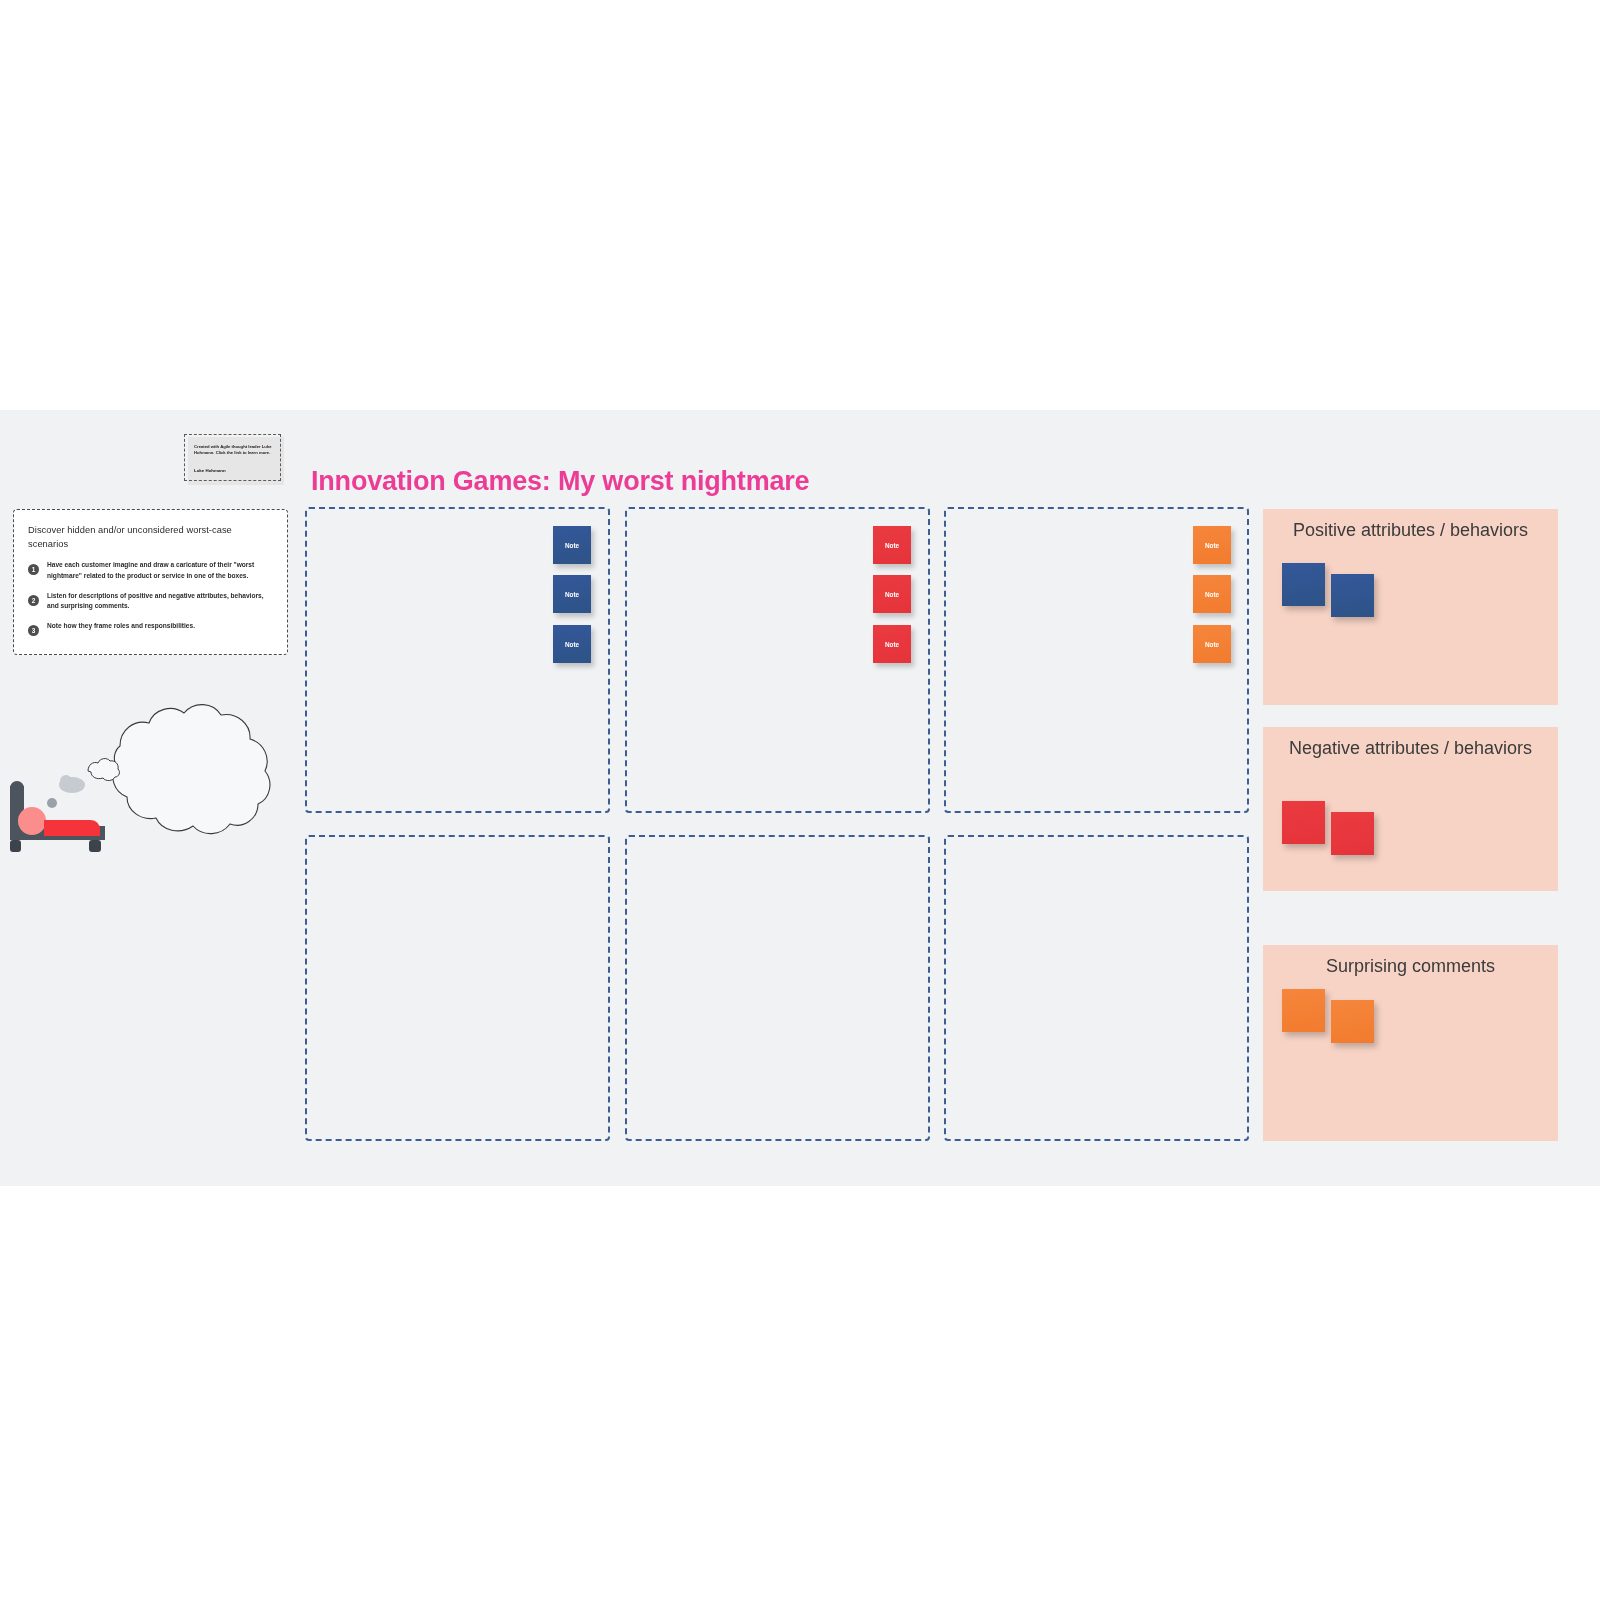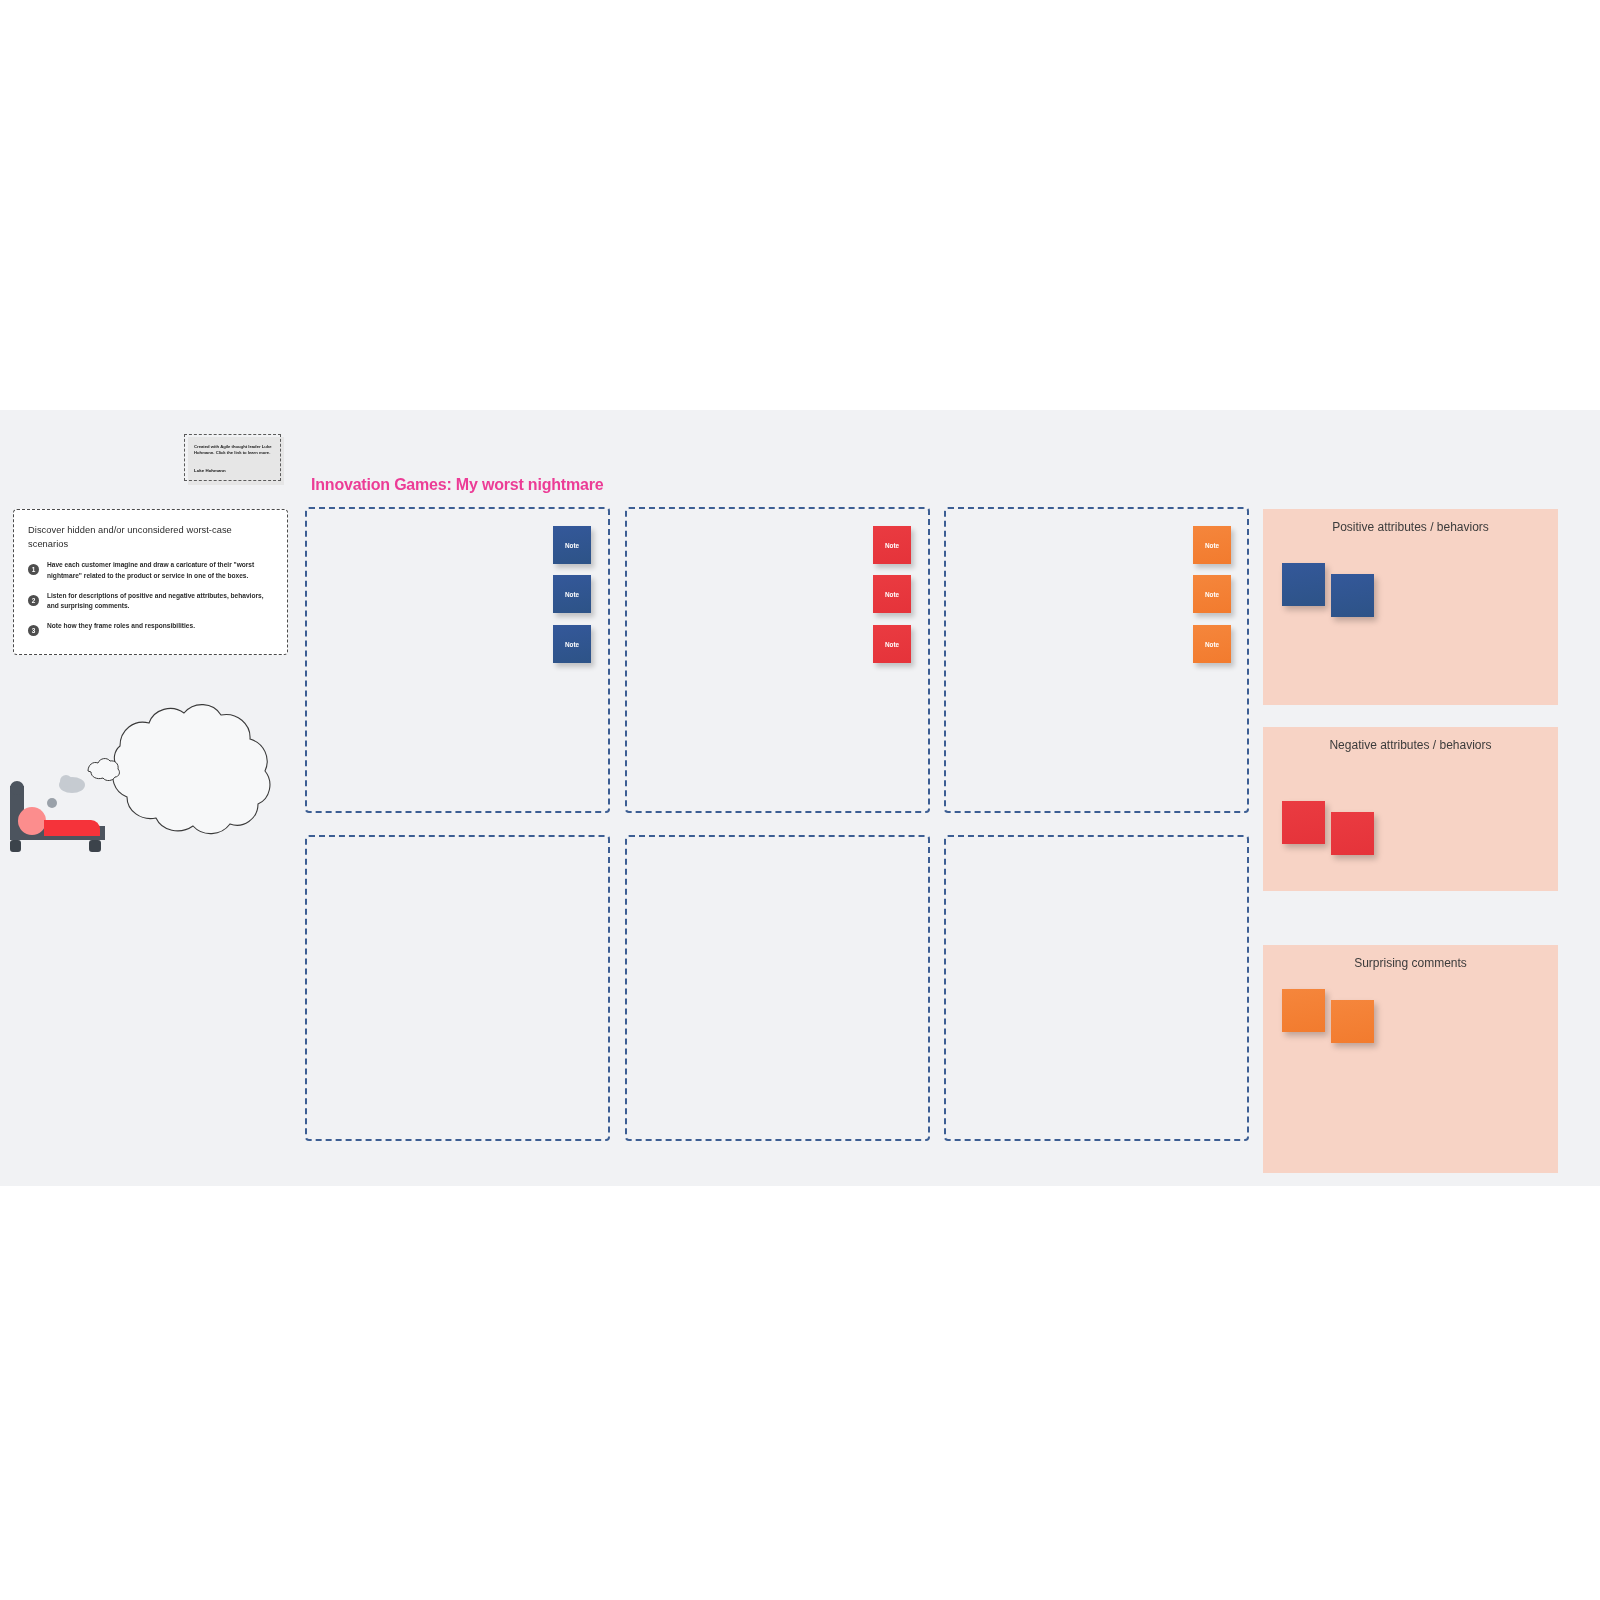--- a/index.html
+++ b/index.html
@@ -62,22 +62,22 @@
     top: 31px;
     font-size: 4.4px;
     font-weight: 700;
     color: #111;
   }
 
   
   #board-title {
     position: absolute;
     left: 311px;
-    top: 476px;
-    font-size: 16px;
+    top: 466px;
+    font-size: 27px;
     font-weight: 700;
     color: #ec3c96;
     letter-spacing: -0.2px;
     white-space: nowrap;
   }
 
   
   #instructions-card {
     position: absolute;
     left: 13px;
@@ -168,21 +168,21 @@
     left: 1263px;
     width: 295px;
     background: #f7d3c5;
   }
   .category-panel .panel-title {
     position: absolute;
     left: 0;
     right: 0;
     top: 11px;
     text-align: center;
-    font-size: 12px;
+    font-size: 18px;
     color: #3b3b3b;
     font-weight: 400;
   }
   .panel-note {
     position: absolute;
     width: 43px;
     height: 43px;
     box-shadow: 3px 4px 6px rgba(0,0,0,0.22);
   }
   .panel-note.blue   { background: linear-gradient(170deg,#34589a 0%,#2d5387 100%); }
@@ -291,17 +291,17 @@
   <div class="panel-note blue" style="left:19px; top:54px;"></div>
   <div class="panel-note blue" style="left:68px; top:65px;"></div>
 </div>
 
 <div class="category-panel" style="top:727px; height:164px;">
   <div class="panel-title">Negative attributes / behaviors</div>
   <div class="panel-note red" style="left:19px; top:74px;"></div>
   <div class="panel-note red" style="left:68px; top:85px;"></div>
 </div>
 
-<div class="category-panel" style="top:945px; height:228px;">
+<div class="category-panel" style="top:945px; height:196px;">
   <div class="panel-title">Surprising comments</div>
   <div class="panel-note orange" style="left:19px; top:44px;"></div>
   <div class="panel-note orange" style="left:68px; top:55px;"></div>
 </div>
 
 </body></html>

